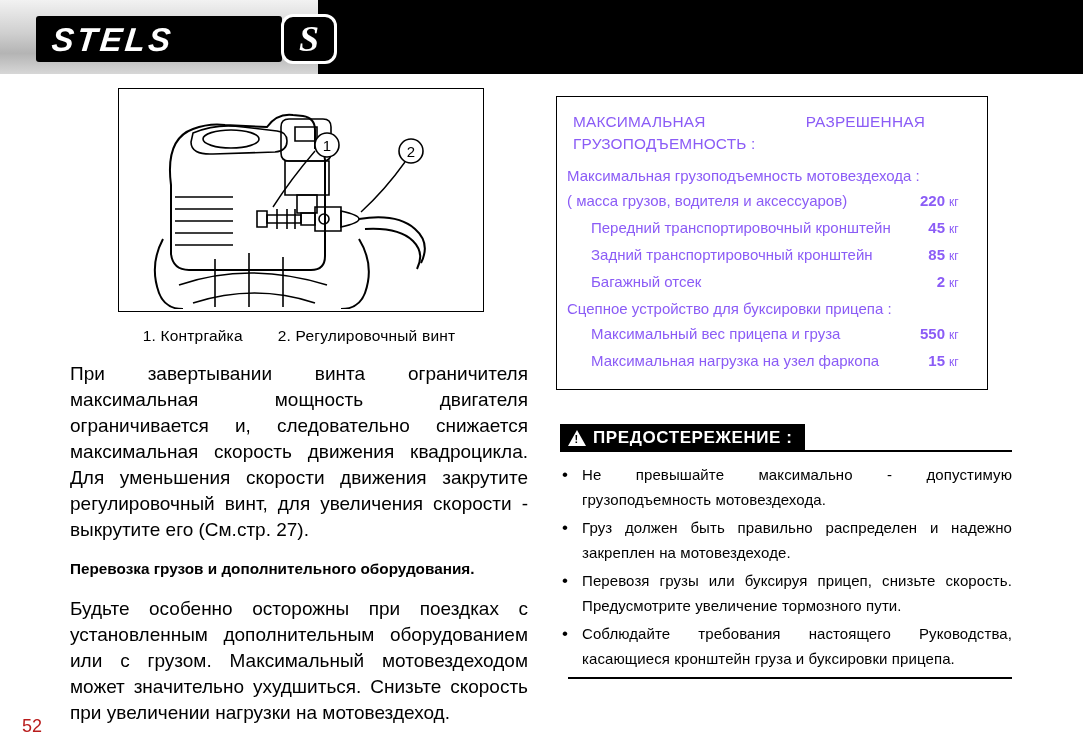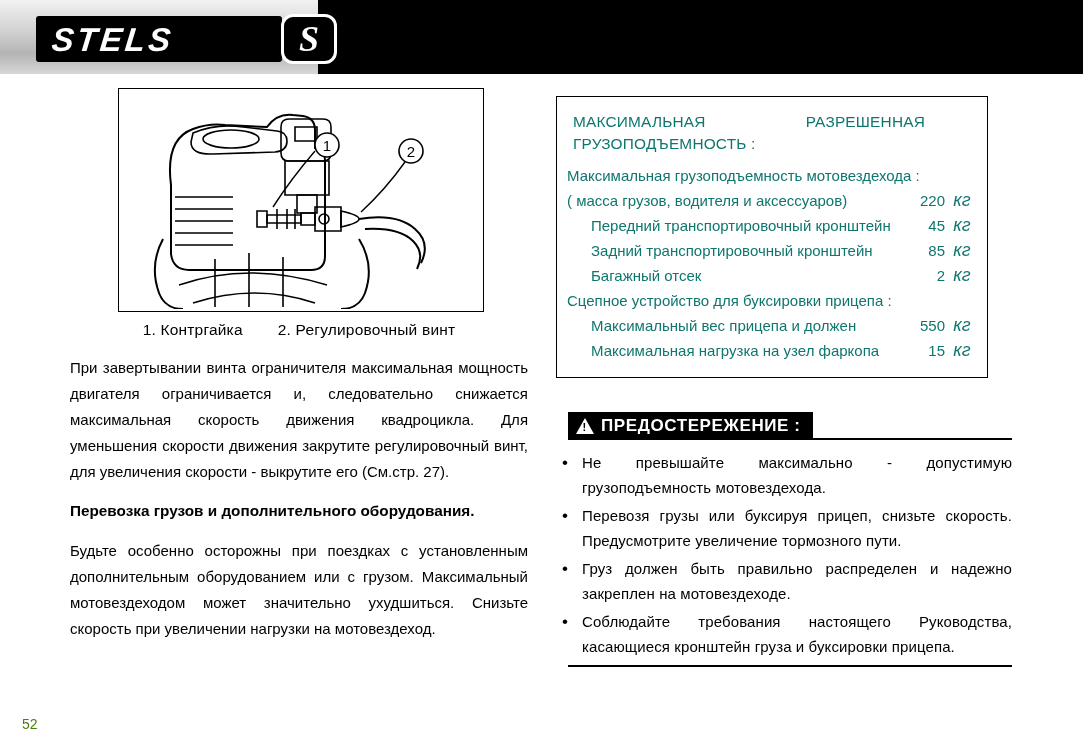--- a/index.html
+++ b/index.html
@@ -101,57 +101,57 @@
     margin: 0 0 0 48px;
     background: #fff;
     overflow: hidden;
   }
   .figure-box svg { display: block; }
   .figure-caption {
     width: 458px;
     text-align: center;
     font-size: 15.5px;
     color: #000;
-    margin-top: 9px;
+    margin-top: 15px;
     letter-spacing: 0.2px;
   }
   .figure-caption .gap { display: inline-block; width: 26px; }
 
   
   .para {
-    font-size: 15px;
+    font-size: 19px;
     line-height: 26px;
     color: #000;
     text-align: justify;
     text-justify: inter-word;
     margin-top: 16px;
   }
   .sub-head {
     font-size: 15.3px;
     line-height: 23px;
     font-weight: bold;
     margin-top: 14px;
   }
   .page-number {
     position: absolute;
     left: 22px;
     top: 716px;
-    font-size: 14px;
-    color: #4d7c0f;
+    font-size: 18px;
+    color: #b91c1c;
   }
 
   
   .cap-box {
     position: relative;
     width: 432px;
     border: 1px solid #000;
     box-sizing: border-box;
     padding: 14px 12px 14px 10px;
     font-size: 15px;
-    color: #0f766e;
+    color: #8b5cf6;
   }
   .cap-title {
     font-size: 15.4px;
     line-height: 22px;
     letter-spacing: 0.2px;
     padding-left: 6px;
   }
   .cap-title-row1 {
     display: flex;
     justify-content: space-between;
@@ -161,46 +161,45 @@
     margin-top: 8px;
   }
   .cap-line {
     display: flex;
     align-items: baseline;
     line-height: 25px;
   }
   .cap-line .lbl { flex: 0 0 auto; }
   .cap-line .dots { flex: 1 1 auto; }
   .cap-line .val {
-    font-weight: normal;
+    font-weight: bold;
     text-align: left;
     flex: 0 0 auto;
     padding-right: 4px;
   }
   .cap-line .unit {
     flex: 0 0 26px;
-    text-align: center;
-    font-size: 18px;
-    font-style: italic;
+    text-align: left;
+    font-size: 12px;
   }
   .indent1 { padding-left: 24px; }
 
   
   .warn-wrap {
     margin-top: 34px;
     width: 456px;
     position: relative;
   }
   .warn-header {
     position: relative;
     height: 28px;
   }
   .warn-banner {
     position: absolute;
-    left: 12px; top: 0;
+    left: 4px; top: 0;
     height: 28px;
     background: #000;
     color: #fff;
     display: flex;
     align-items: center;
     padding: 0 12px 0 8px;
     font-size: 17px;
     font-weight: bold;
     letter-spacing: 0.6px;
   }
@@ -381,21 +380,21 @@
         <span class="dots"></span>
         <span class="val">2</span>
         <span class="unit">кг</span>
       </div>
 
       <div class="cap-line">
         <span class="lbl">Сцепное устройство для буксировки прицепа :</span>
       </div>
 
       <div class="cap-line indent1">
-        <span class="lbl">Максимальный вес прицепа и должен</span>
+        <span class="lbl">Максимальный вес прицепа и груза</span>
         <span class="dots"></span>
         <span class="val">550</span>
         <span class="unit">кг</span>
       </div>
 
       <div class="cap-line indent1">
         <span class="lbl">Максимальная нагрузка на узел фаркопа</span>
         <span class="dots"></span>
         <span class="val">15</span>
         <span class="unit">кг</span>
@@ -406,22 +405,22 @@
       <div class="warn-header">
         <div class="warn-rule"></div>
         <div class="warn-banner">
           <span class="warn-tri"></span>
           <span>ПРЕДОСТЕРЕЖЕНИЕ :</span>
         </div>
       </div>
 
       <ul class="warn-list">
         <li>Не  превышайте  максимально - допустимую   грузоподъемность   мотовездехода.</li>
+        <li>Груз  должен  быть  правильно  распределен  и  надежно  закреплен  на  мотовездеходе.</li>
         <li>Перевозя грузы  или  буксируя  прицеп,  снизьте  скорость.      Предусмотрите      увеличение  тормозного     пути.</li>
-        <li>Груз  должен  быть  правильно  распределен  и  надежно  закреплен  на  мотовездеходе.</li>
         <li>Соблюдайте      требования      настоящего  Руководства,  касающиеся  кронштейн  груза  и  буксировки  прицепа.</li>
       </ul>
       <div class="warn-bottom-rule"></div>
     </div>
   </div>
 
   <div class="page-number">52</div>
 </div>
 
 </body></html>

